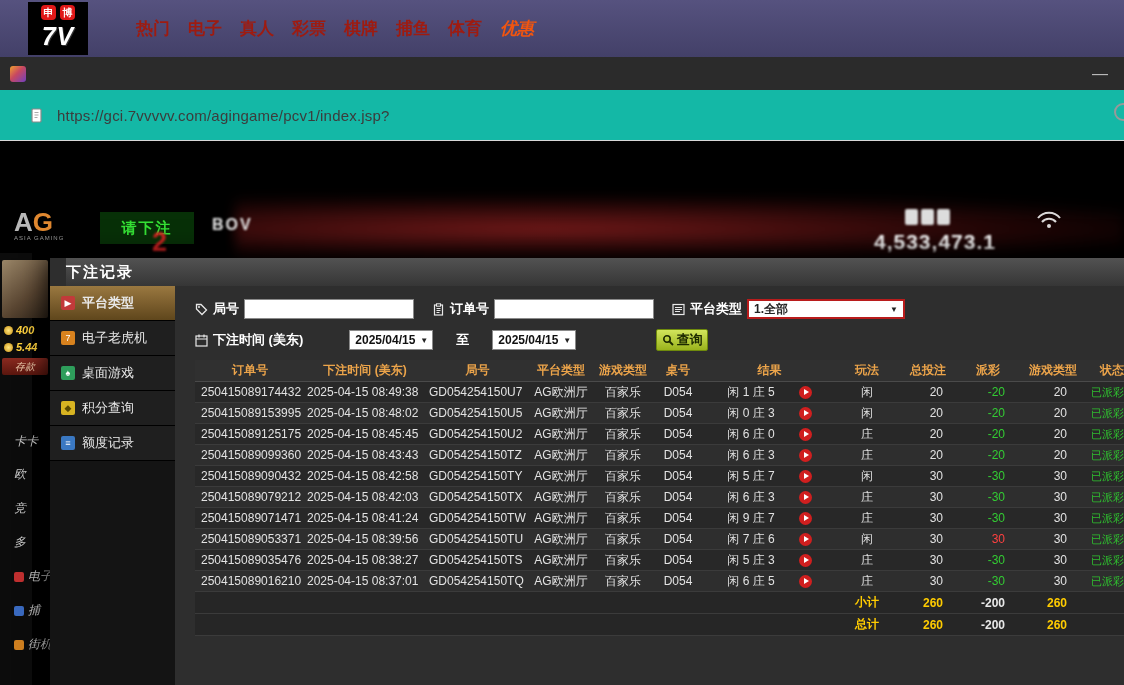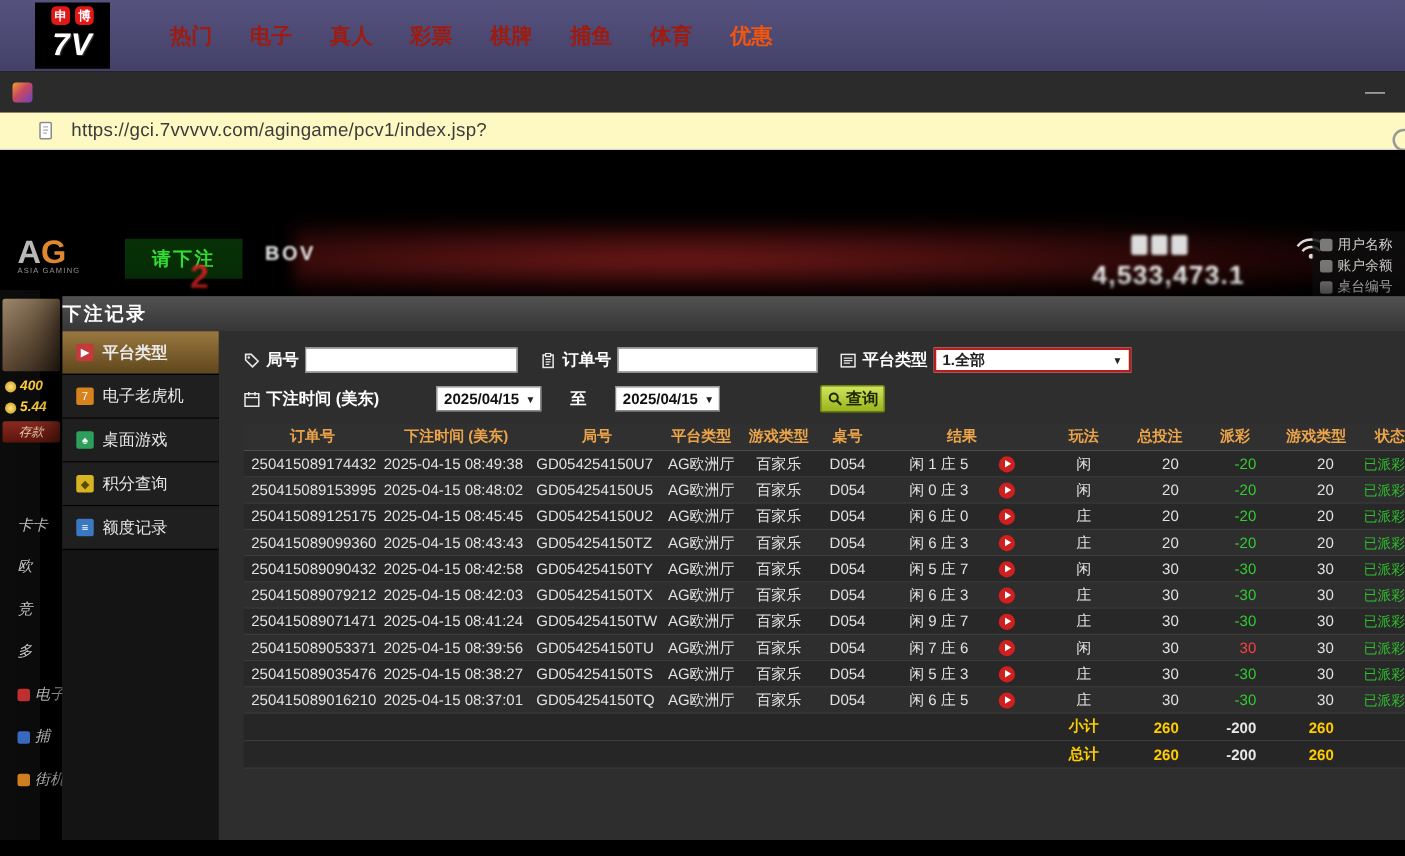--- a/index.html
+++ b/index.html
@@ -6,32 +6,32 @@
   html,body{width:1124px;height:685px;overflow:hidden;background:#000;}
   body{font-family:"Liberation Sans","DejaVu Sans",sans-serif;}
   .screen{position:relative;width:1124px;height:685px;overflow:hidden;background:#000;}
 
   
   .topnav{height:57px;background:linear-gradient(#56527f,#434068);display:flex;align-items:center;}
   .logo{width:60px;height:53px;background:#000;margin-left:28px;display:flex;flex-direction:column;align-items:center;padding-top:3px;cursor:pointer;}
   .badges{display:flex;gap:4px;}
   .badge{width:15px;height:15px;background:#e01818;border-radius:4px;color:#fff;font-size:10px;font-weight:bold;display:flex;align-items:center;justify-content:center;}
   .logo-text{color:#fff;font-size:25px;font-weight:bold;font-style:italic;line-height:32px;letter-spacing:1px;text-shadow:1px 1px 0 #333;}
-  .nav-items{display:flex;margin-left:48px;gap:30px;}
+  .nav-items{display:flex;margin-left:48px;gap:18px;}
   .nav-item{font-size:17px;font-weight:bold;color:#9e1b10;cursor:pointer;white-space:nowrap;}
-  .nav-item.hl{color:#f2550f;}
+  .nav-item.hl{color:#f2550f;font-style:italic;}
 
   
   .titlebar{height:33px;background:#2b2b2b;display:flex;align-items:center;}
   .favicon{width:16px;height:16px;border-radius:3px;margin-left:10px;background:linear-gradient(135deg,#f0a030 0%,#c84860 45%,#7040c0 100%);flex:none;}
   .win-title{margin-left:10px;color:#b9b9b9;font-size:13px;}
   .minimize{margin-left:auto;margin-right:16px;color:#bdbdbd;font-size:16px;cursor:pointer;line-height:1;}
 
   
-  .addressbar{height:30px;background:#fef9c3;display:flex;align-items:center;position:relative;border-bottom:1px solid #d8d8d8;}
+  .addressbar{height:51px;background:#14b8a6;display:flex;align-items:center;position:relative;border-bottom:1px solid #d8d8d8;}
   .page-icon{margin-left:30px;display:flex;flex:none;}
   .url{margin-left:12px;font-size:15px;color:#3c3c3c;letter-spacing:.2px;cursor:text;}
   .profile-circle{position:absolute;right:-8px;top:13px;width:18px;height:18px;border:2px solid #999;border-radius:50%;cursor:pointer;}
 
   
   .content{position:relative;height:552px;background:#000;overflow:hidden;}
   .bg-band{position:absolute;left:235px;top:57px;right:0;height:62px;background:radial-gradient(ellipse at 35% 50%,rgba(125,28,28,.9),rgba(70,12,12,.5) 55%,transparent 85%);filter:blur(6px);}
   .ag-logo{position:absolute;left:14px;top:68px;filter:blur(.6px);line-height:1;}
   .ag-a{color:#b8b8b8;font-size:26px;font-weight:bold;}
   .ag-g{color:#e08830;font-size:26px;font-weight:bold;}
@@ -53,21 +53,21 @@
   .ls-gold::before{content:"";width:9px;height:9px;border-radius:50%;background:radial-gradient(#ffe680,#c89010);display:inline-block;flex:none;}
   .ls-btn{position:absolute;left:2px;width:46px;height:17px;background:linear-gradient(#8a2a20,#5a160e);color:#f0d0b0;font-size:10px;display:flex;align-items:center;justify-content:center;border-radius:2px;cursor:pointer;}
   .ls-frag{position:absolute;left:14px;color:#c8c8c8;font-size:12px;white-space:nowrap;display:flex;align-items:center;cursor:pointer;}
   .ls-frag.dot-red::before,.ls-frag.dot-blue::before,.ls-frag.dot-org::before{content:"";width:10px;height:10px;border-radius:2px;margin-right:4px;display:inline-block;flex:none;}
   .ls-frag.dot-red::before{background:#c03030;}
   .ls-frag.dot-blue::before{background:#3a6ac0;}
   .ls-frag.dot-org::before{background:#d08020;}
 
   
   .modal{position:absolute;left:50px;top:117px;right:0;bottom:0;background:#2e2e2e;box-shadow:0 0 26px rgba(0,0,0,.95);display:flex;flex-direction:column;}
-  .modal-header{height:28px;background:linear-gradient(#525252,#363636);display:flex;align-items:center;color:#fff;font-size:15px;font-weight:bold;letter-spacing:2px;flex:none;}
+  .modal-header{height:28px;background:linear-gradient(#525252,#363636);display:flex;align-items:center;color:#fff;font-size:15px;font-weight:bold;letter-spacing:2px;flex:none;margin-left:16px;}
   .modal-body{flex:1;display:flex;min-height:0;}
   .tab-col{width:125px;background:#141414;flex:none;}
   .tab{height:35px;display:flex;align-items:center;gap:7px;padding-left:11px;color:#e8e8e8;font-size:13px;border-bottom:1px solid #000;cursor:pointer;background:#1f1f1f;}
   .tab.active{background:linear-gradient(#9a7840,#5f461c);font-weight:bold;}
   .tab-icon{width:14px;height:14px;border-radius:2px;display:flex;align-items:center;justify-content:center;font-size:9px;color:#fff;flex:none;line-height:1;}
   .ic-video-games{background:#c23a3a;}
   .ic-slot-machines{background:#d8821e;}
   .ic-table-games{background:#2e9e5b;}
   .ic-points-query{background:#d8b422;color:#5a4a00;}
   .ic-quota-records{background:#3a78c2;}
@@ -168,34 +168,20 @@
         <i></i>
       </div>
     <div class="balance-blur">4,533,473.1</div>
 
     <svg class="wifi" width="26" height="20" viewBox="0 0 26 20">
       <path d="M2 8 a14 14 0 0 1 22 0" stroke="#fff" fill="none" stroke-width="2"></path>
       <path d="M6 12 a9 9 0 0 1 14 0" stroke="#fff" fill="none" stroke-width="2"></path>
       <circle cx="13" cy="16" r="2" fill="#fff"></circle>
     </svg>
 
-    <div class="user-panel">
-        <div class="up-row">
-          <i></i>
-          <span>用户名称</span>
-        </div>
-        <div class="up-row">
-          <i></i>
-          <span>账户余额</span>
-        </div>
-        <div class="up-row">
-          <i></i>
-          <span>桌台编号</span>
-        </div>
-      </div>
 
     <div class="left-strip">
       <div class="avatar"></div>
     <div class="ls-gold" style="top: 71px;">400</div>
         <div class="ls-gold" style="top: 88px;">5.44</div>
         <div class="ls-btn" style="top: 105px;">存款</div>
         <div class="ls-frag" style="top: 180px;">卡卡</div>
         <div class="ls-frag" style="top: 213px;">欧</div>
         <div class="ls-frag" style="top: 247px;">竞</div>
         <div class="ls-frag" style="top: 281px;">多</div>

